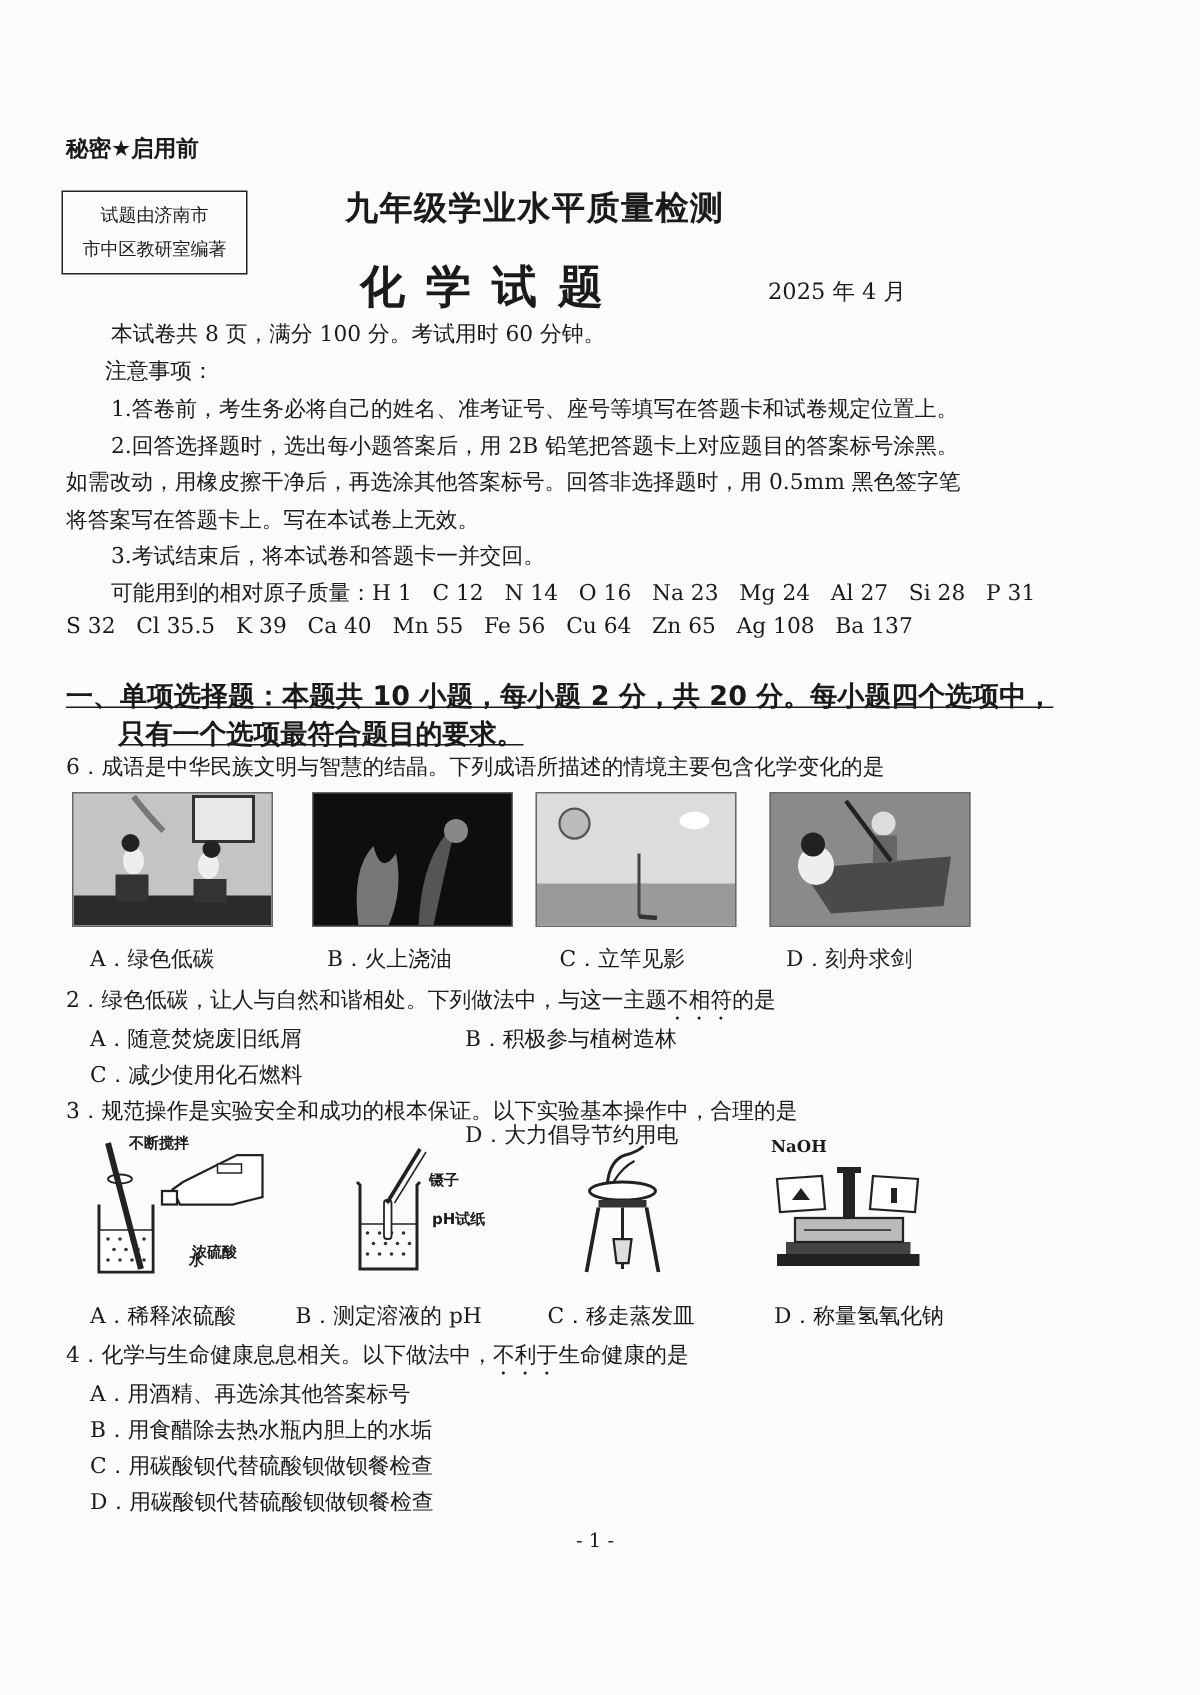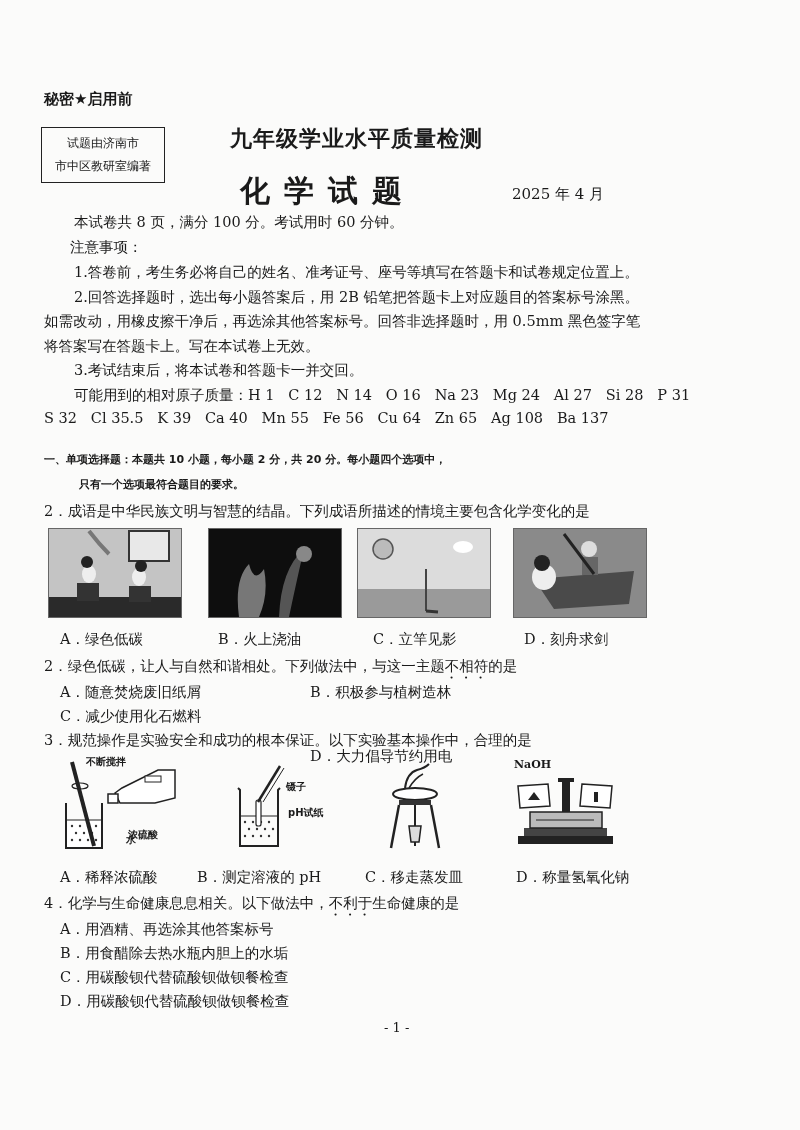--- a/index.html
+++ b/index.html
@@ -9,21 +9,21 @@
   }
   .abs { position: absolute; }
   .secret { left: 44px; top: 90px; font-size: 15px; font-weight: bold; font-family: "DejaVu Sans", sans-serif; }
   .boxnote { left: 41px; top: 127px; width: 124px; height: 56px; border: 1.5px solid #222; font-size: 12px;
     font-family: "DejaVu Sans", sans-serif; text-align: center; line-height: 23px; padding-top: 4px; box-sizing: border-box; }
   .title1 { left: 218px; top: 124px; font-size: 22px; font-family: "DejaVu Sans", sans-serif; letter-spacing: 1px; font-weight: bold; margin-left: 12px; }
   .title2 { left: 240px; top: 171px; font-size: 30px; font-family: "DejaVu Sans", sans-serif; letter-spacing: 14px; font-weight: bold; }
   .date { left: 512px; top: 185px; font-size: 15px; }
   .line { position: absolute; font-size: 14.5px; white-space: nowrap; }
   .bold { font-weight: bold; font-family: "DejaVu Sans", sans-serif; }
-  .sec { font-size: 11px; }
+  .sec { font-size: 18px; text-decoration: underline; }
   .emph { text-emphasis: dot; -webkit-text-emphasis: dot; text-emphasis-position: under; -webkit-text-emphasis-position: under; }
   .pic { position: absolute; width: 132px; height: 88px; border: 1px solid #666; overflow: hidden; }
   .lbl { position: absolute; font-size: 14.5px; white-space: nowrap; }
   .fig { position: absolute; }
   .pageno { left: 384px; top: 1020px; font-size: 13px; }
 </style>
 </head>
 <body>
 
 <div class="abs secret">秘密★启用前</div>
@@ -41,21 +41,21 @@
 <div class="line" style="left:74px;top:288px;">2.回答选择题时，选出每小题答案后，用 2B 铅笔把答题卡上对应题目的答案标号涂黑。</div>
 <div class="line" style="left:44px;top:312px;">如需改动，用橡皮擦干净后，再选涂其他答案标号。回答非选择题时，用 0.5mm 黑色签字笔</div>
 <div class="line" style="left:44px;top:337px;">将答案写在答题卡上。写在本试卷上无效。</div>
 <div class="line" style="left:74px;top:361px;">3.考试结束后，将本试卷和答题卡一并交回。</div>
 <div class="line" style="left:74px;top:386px;white-space:pre;">可能用到的相对原子质量：H 1   C 12   N 14   O 16   Na 23   Mg 24   Al 27   Si 28   P 31</div>
 <div class="line" style="left:44px;top:410px;white-space:pre;">S 32   Cl 35.5   K 39   Ca 40   Mn 55   Fe 56   Cu 64   Zn 65   Ag 108   Ba 137</div>
 
 <div class="line bold sec" style="left:44px;top:452px;">一、单项选择题：本题共 10 小题，每小题 2 分，共 20 分。每小题四个选项中，</div>
 <div class="line bold sec" style="left:79px;top:477px;">只有一个选项最符合题目的要求。</div>
 
-<div class="line" style="left:44px;top:502px;">2．成语是中华民族文明与智慧的结晶。下列成语所描述的情境主要包含化学变化的是</div>
+<div class="line" style="left:44px;top:502px;">6．成语是中华民族文明与智慧的结晶。下列成语所描述的情境主要包含化学变化的是</div>
 
 <div class="pic" style="left:48px;top:528px;background:#bdbdbd;">
   <svg width="132" height="88" viewBox="0 0 132 88">
     <rect width="132" height="88" fill="#c4c4c4"></rect>
     <rect x="80" y="2" width="40" height="30" fill="#e8e8e8" stroke="#333" stroke-width="2"></rect>
     <path d="M40 2 Q50 15 60 25" stroke="#777" stroke-width="4" fill="none"></path>
     <rect x="0" y="68" width="132" height="20" fill="#2a2a2a"></rect>
     <ellipse cx="40" cy="45" rx="7" ry="9" fill="#eee"></ellipse>
     <circle cx="38" cy="33" r="6" fill="#222"></circle>
     <rect x="28" y="54" width="22" height="18" fill="#333"></rect>

